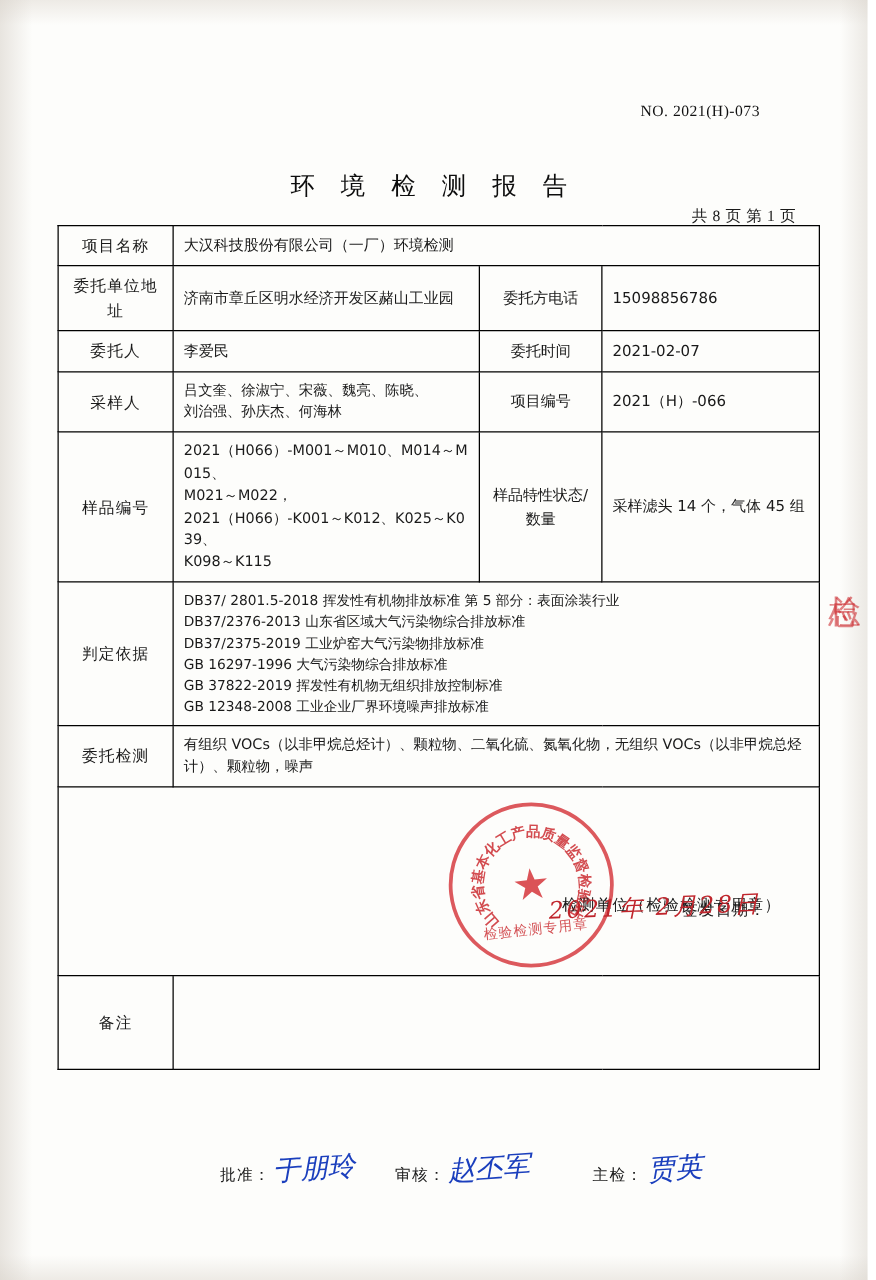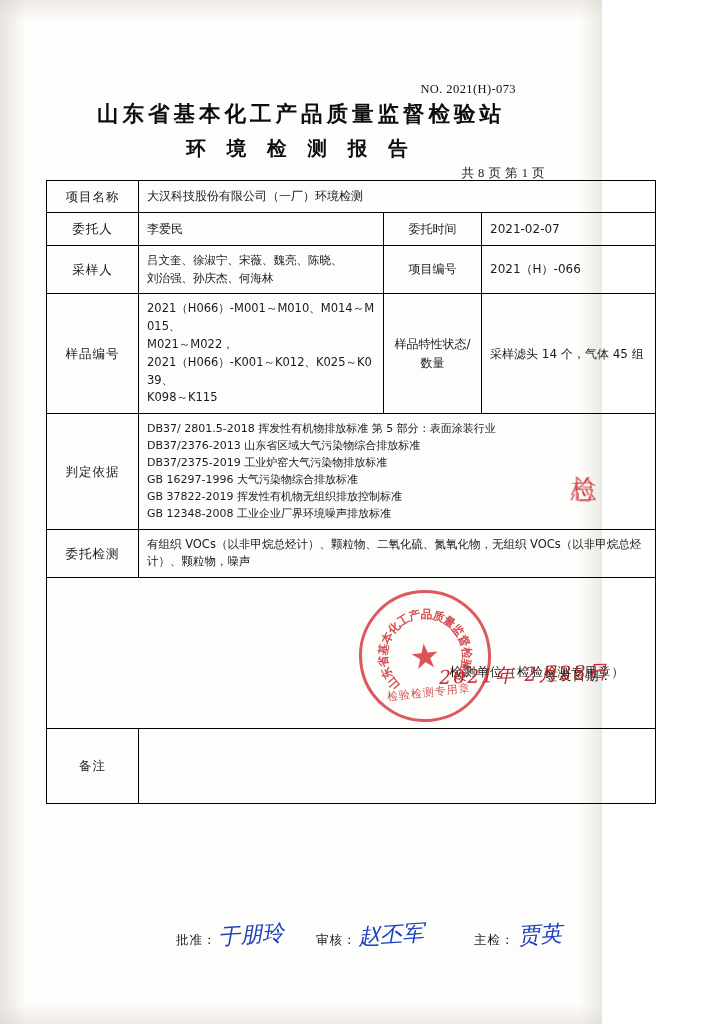--- a/index.html
+++ b/index.html
@@ -12,21 +12,21 @@
     height: 1024px;
     position: relative;
     font-family: "DejaVu Sans", "Liberation Sans", sans-serif;
     color: #1a1a1a;
     overflow: hidden;
   }
   
   .page {
     position: absolute;
     left: 0; top: 0;
-    width: 602px; height: 1024px;
+    width: 694px; height: 1024px;
     background:
       linear-gradient(90deg, rgba(214,208,200,0.55) 0px, rgba(255,255,255,0) 26px),
       linear-gradient(270deg, rgba(214,208,200,0.45) 0px, rgba(255,255,255,0) 22px),
       linear-gradient(180deg, rgba(222,216,208,0.5) 0px, rgba(255,255,255,0) 20px),
       linear-gradient(0deg, rgba(222,216,208,0.5) 0px, rgba(255,255,255,0) 20px),
       #fdfdfb;
   }
   .doc-no {
     position: absolute;
     right: 86px;
@@ -46,21 +46,21 @@
     letter-spacing: 4px;
     color: #0d0d0d;
     font-family: "Liberation Serif", serif;
   }
   .title-sub {
     position: absolute;
     left: 0; right: 0;
     top: 135px;
     text-align: center;
     font-size: 19.5px;
-    font-weight: bold;
+    font-weight: normal;
     letter-spacing: 8px;
     color: #0d0d0d;
     font-family: "Liberation Serif", serif;
   }
   .page-count {
     position: absolute;
     right: 57px;
     top: 165px;
     font-size: 12.5px;
     letter-spacing: 0.5px;
@@ -233,35 +233,40 @@
     font-family: "Liberation Serif", serif;
     overflow: hidden;
   }
 </style>
 </head>
 <body>
 
 <div class="page">
 
   <div class="doc-no">NO. 2021(H)-073</div>
-  <div class="title-main">山东省基本化工产品质量监督检验站</div>
   <div class="title-sub">环 境 检 测 报 告</div>
   <div class="page-count">共 8 页 第 1 页</div>
 
   <table class="report">
     <colgroup>
       <col style="width:92px">
       <col style="width:245px">
       <col style="width:98px">
       <col style="width:174px">
     </colgroup>
     <tbody>
       <tr>
         <td class="label">项目名称</td>
         <td class="value" colspan="3">大汉科技股份有限公司（一厂）环境检测</td>
+      </tr>
+      <tr>
+        <td class="label">委托单位地址</td>
+        <td class="value">济南市章丘区明水经济开发区赭山工业园</td>
+        <td class="label-narrow">委托方电话</td>
+        <td class="value">15098856786</td>
       </tr>
       <tr>
         <td class="label">委托人</td>
         <td class="value">李爱民</td>
         <td class="label-narrow">委托时间</td>
         <td class="value">2021-02-07</td>
       </tr>
       <tr>
         <td class="label">采样人</td>
         <td class="value-ml">吕文奎、徐淑宁、宋薇、魏亮、陈晓、

